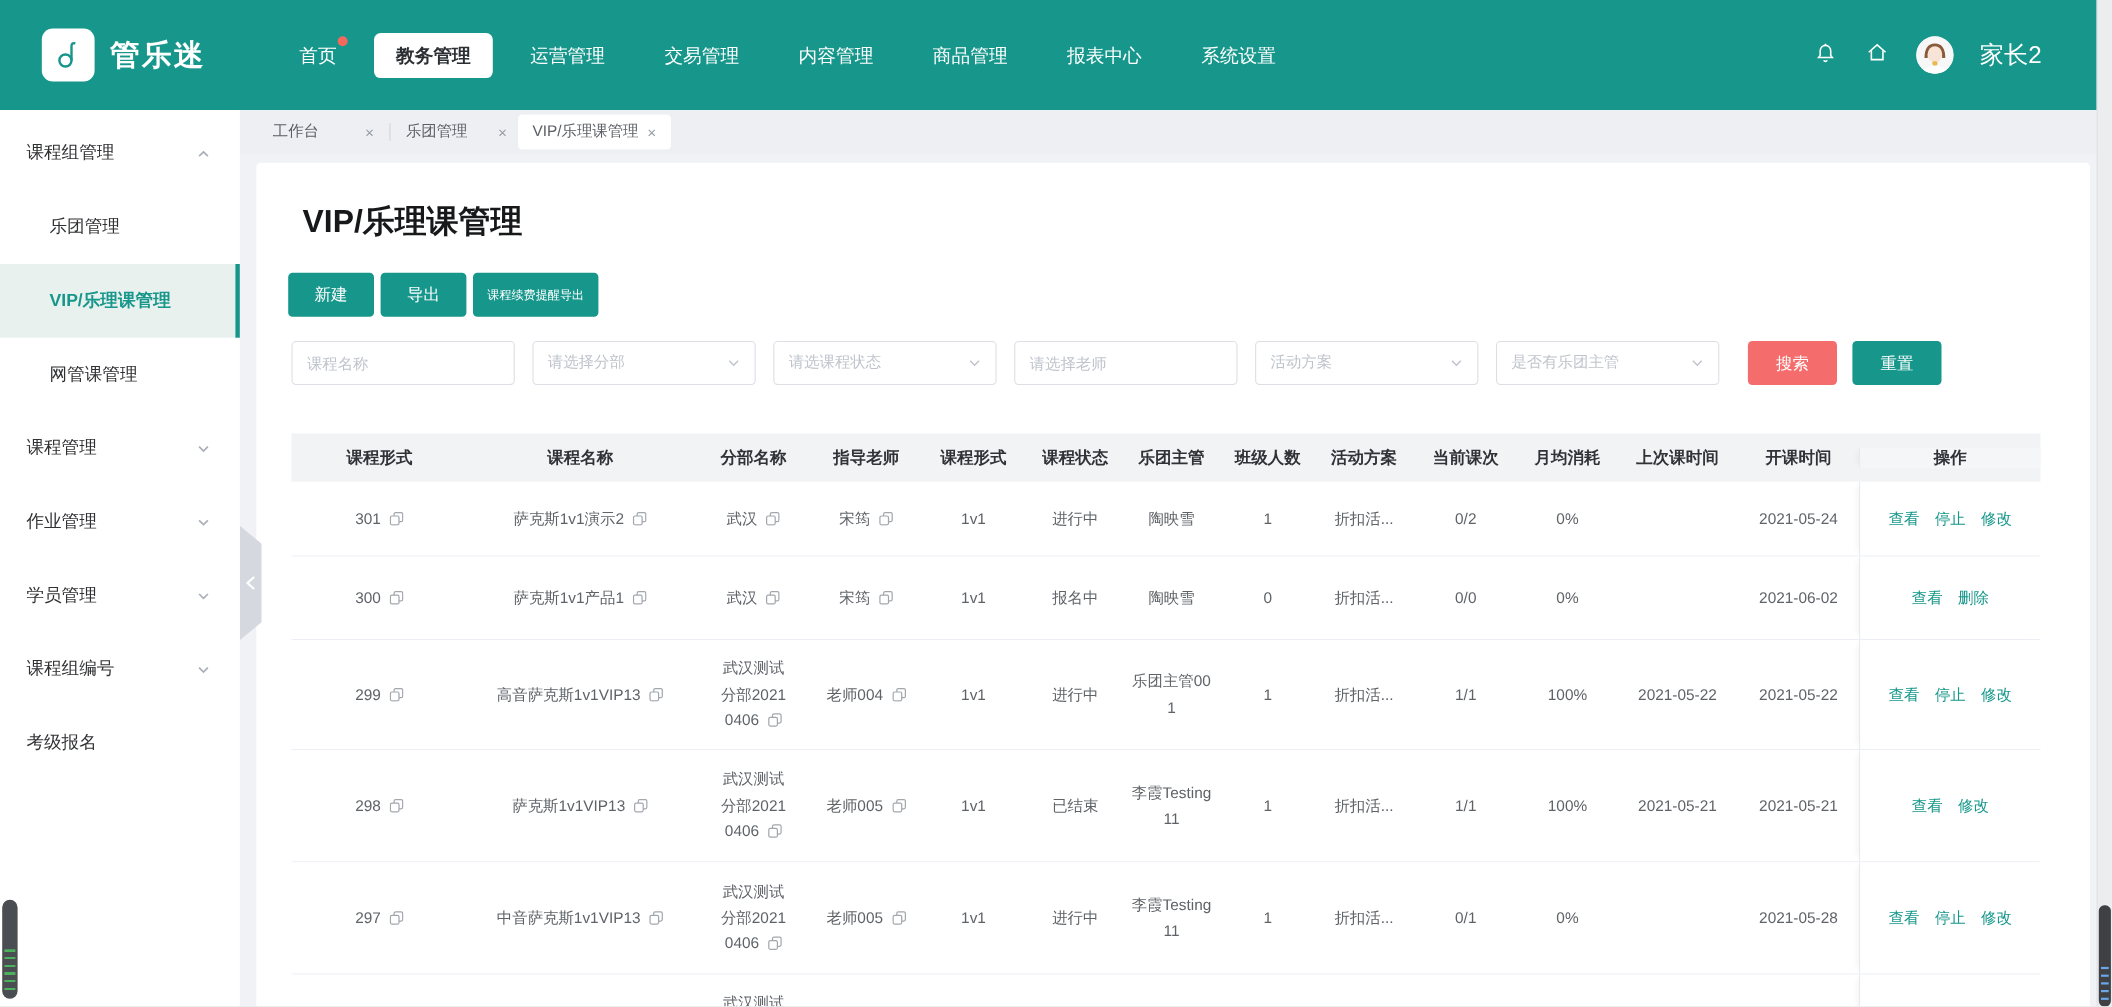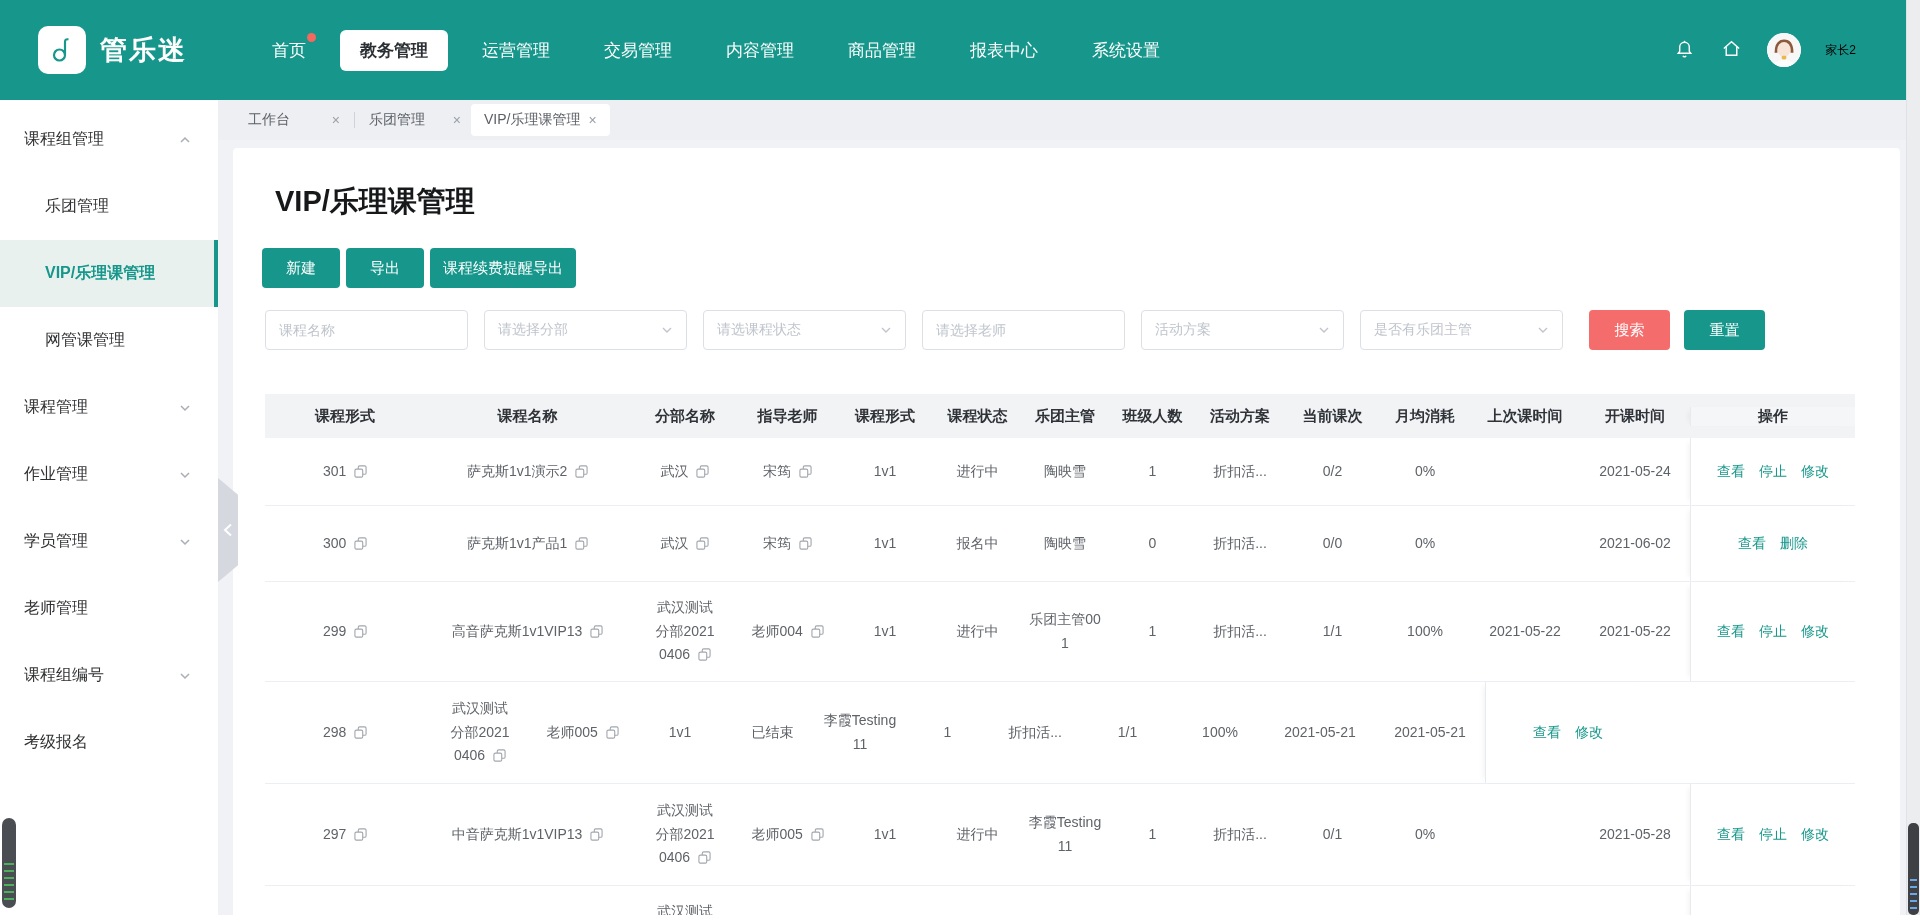--- a/index.html
+++ b/index.html
@@ -16,21 +16,21 @@
     display:flex; align-items:center; justify-content:center; }
   .brand-name { color:#fff; font-size:27px; font-weight:700; margin-left:14px; letter-spacing:2px; }
   .nav-items { display:flex; align-items:center; margin-left:65px; gap:14px; }
   .nav-item { position:relative; color:#fff; font-size:17px; padding:9px 20px;
     border-radius:6px; cursor:pointer; white-space:nowrap; }
   .nav-item.active { background:#fff; color:#2b2f33; font-weight:700; }
   .nav-item .dot { position:absolute; top:3px; right:10px; width:9px; height:9px;
     border-radius:50%; background:#f5685d; }
   .nav-right { margin-left:auto; margin-right:64px; display:flex; align-items:center; gap:24px; }
   .avatar { width:34px; height:34px; border-radius:50%; overflow:hidden; background:#fff; }
-  .user-name { color:#000000; font-size:12px; }
+  .user-name { color:#ffffff; font-size:22px; }
   
   .tabbar { position:absolute; top:100px; left:218px; right:0; height:40px;
     background:#edeff3; display:flex; align-items:center; padding-left:20px; z-index:5; }
   .tab { display:flex; align-items:center; justify-content:space-between;
     width:112px; padding:0 10px; height:40px; font-size:14px; color:#5c6066; cursor:pointer; }
   .tab .x { color:#9aa0a8; font-size:14px; }
   .tab.active { background:#fff; height:32px; border-radius:4px; width:auto;
     gap:8px; padding:0 13px; }
   .tab-sep { width:1px; height:16px; background:#cfd3d9; margin:0 4px; }
   
@@ -46,21 +46,21 @@
   .collapse-handle { position:absolute; left:218px; top:478px; width:20px; height:104px;
     background:#d5d8de; clip-path:polygon(0 0,100% 16%,100% 84%,0 100%);
     display:flex; align-items:center; justify-content:center; z-index:7; cursor:pointer; }
   
   .card { position:absolute; left:233px; top:148px; width:1667px; height:767px;
     background:#fff; border-radius:4px 4px 0 0; overflow:hidden; }
   .page-title { margin:34px 0 0 42px; font-size:29px; font-weight:700; color:#17181a; }
   .btn-row { margin:26px 0 0 29px; display:flex; gap:6px; }
   .btn { height:40px; background:#17978b; color:#fff; border:none; border-radius:4px;
     font-size:15px; padding:0 24px; cursor:pointer; font-family:inherit; }
-  .btn.long { padding:0 13px; font-size:15px; }
+  .btn.long { padding:0 13px; font-size:11px; }
   .filter-row { margin:22px 0 0 32px; display:flex; align-items:center; }
   .filter { width:203px; height:40px; border:1px solid #dcdfe6; border-radius:4px;
     background:#fff; display:flex; align-items:center; justify-content:space-between;
     padding:0 13px; color:#bfc4cc; font-size:14px; margin-right:16px; cursor:pointer; }
   .filter input { border:none; outline:none; width:100%; font:inherit; color:#333;
     font-family:inherit; }
   .filter input::placeholder { color:#bfc4cc; }
   .search-btn,.reset-btn { width:81px; height:40px; border:none; border-radius:4px;
     color:#fff; font-size:15px; cursor:pointer; font-family:inherit; }
   .search-btn { margin-left:10px; background:#f56c6c; }
@@ -168,23 +168,20 @@
           <polyline points="3,5 7,9 11,5" fill="none" stroke="#a9adb5" stroke-width="1.5"></polyline>
         </svg>
       </div>
       <div class="side-item">
         <span>学员管理</span>
         <svg class="chev" width="14" height="14" viewBox="0 0 14 14">
           <polyline points="3,5 7,9 11,5" fill="none" stroke="#a9adb5" stroke-width="1.5"></polyline>
         </svg>
       </div>
       <div class="side-item">
-        <span>老师管理</span>
-      </div>
-      <div class="side-item">
         <span>课程组编号</span>
         <svg class="chev" width="14" height="14" viewBox="0 0 14 14">
           <polyline points="3,5 7,9 11,5" fill="none" stroke="#a9adb5" stroke-width="1.5"></polyline>
         </svg>
       </div>
       <div class="side-item">
         <span>考级报名</span>
       </div>
     </aside>
   <div class="collapse-handle">
@@ -440,20 +437,26 @@
             <span class="link">修改</span>
           </div>
         </div>
         <div class="tr" style="height: 102px;">
           <div class="td" style="width: 160px;">
             <span class="cellv">298 <svg class="cp" width="13" height="13" viewBox="0 0 14 14">
                 <rect x="4.6" y="1" width="8.4" height="9" rx="1.5" fill="none" stroke="#a2a7ad" stroke-width="1.2"></rect>
                 <rect x="1" y="4.4" width="8.4" height="8.6" rx="1.5" fill="#fff" stroke="#a2a7ad" stroke-width="1.2"></rect>
               </svg></span>
           </div>
+          <div class="td" style="width: 205px;">
+            <span class="cellv">萨克斯1v1VIP13 <svg class="cp" width="13" height="13" viewBox="0 0 14 14">
+                <rect x="4.6" y="1" width="8.4" height="9" rx="1.5" fill="none" stroke="#a2a7ad" stroke-width="1.2"></rect>
+                <rect x="1" y="4.4" width="8.4" height="8.6" rx="1.5" fill="#fff" stroke="#a2a7ad" stroke-width="1.2"></rect>
+              </svg></span>
+          </div>
           <div class="td" style="width: 110px;">
             <span class="cellv" style="width: 64px;">武汉测试分部20210406 <svg class="cp" width="13" height="13" viewBox="0 0 14 14">
                 <rect x="4.6" y="1" width="8.4" height="9" rx="1.5" fill="none" stroke="#a2a7ad" stroke-width="1.2"></rect>
                 <rect x="1" y="4.4" width="8.4" height="8.6" rx="1.5" fill="#fff" stroke="#a2a7ad" stroke-width="1.2"></rect>
               </svg></span>
           </div>
           <div class="td" style="width: 95px;">
             <span class="cellv">老师005 <svg class="cp" width="13" height="13" viewBox="0 0 14 14">
                 <rect x="4.6" y="1" width="8.4" height="9" rx="1.5" fill="none" stroke="#a2a7ad" stroke-width="1.2"></rect>
                 <rect x="1" y="4.4" width="8.4" height="8.6" rx="1.5" fill="#fff" stroke="#a2a7ad" stroke-width="1.2"></rect>

